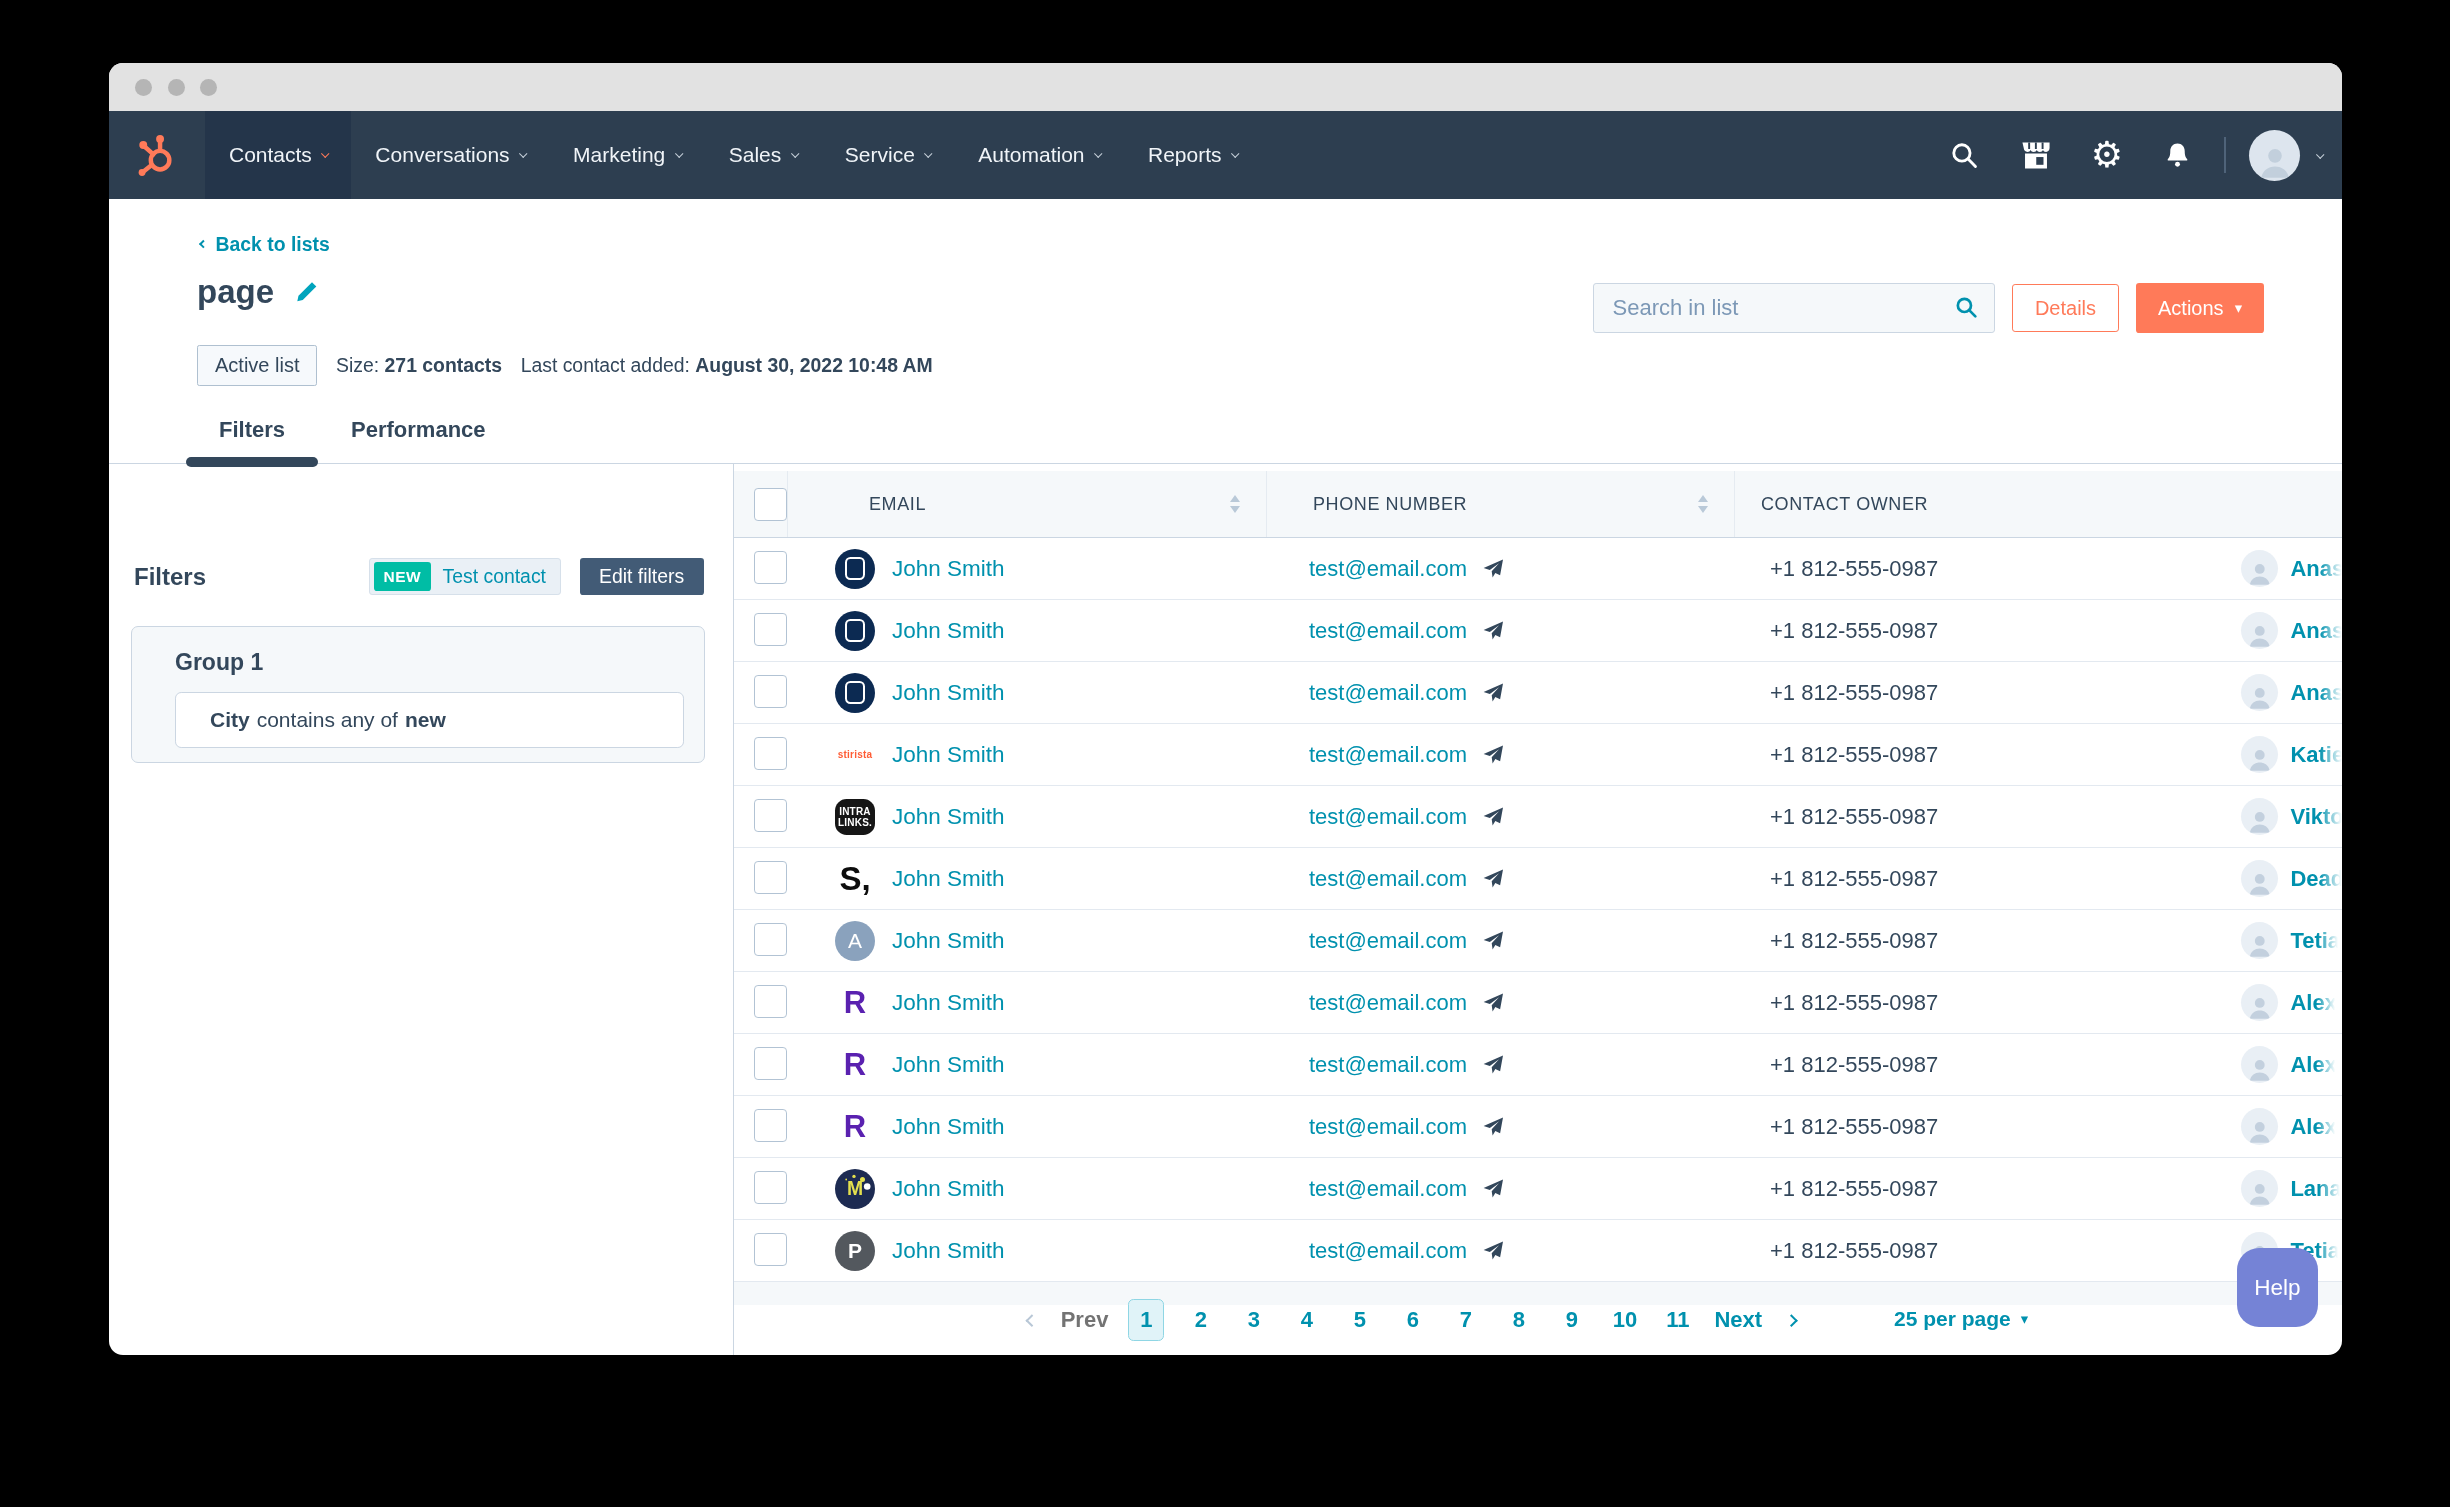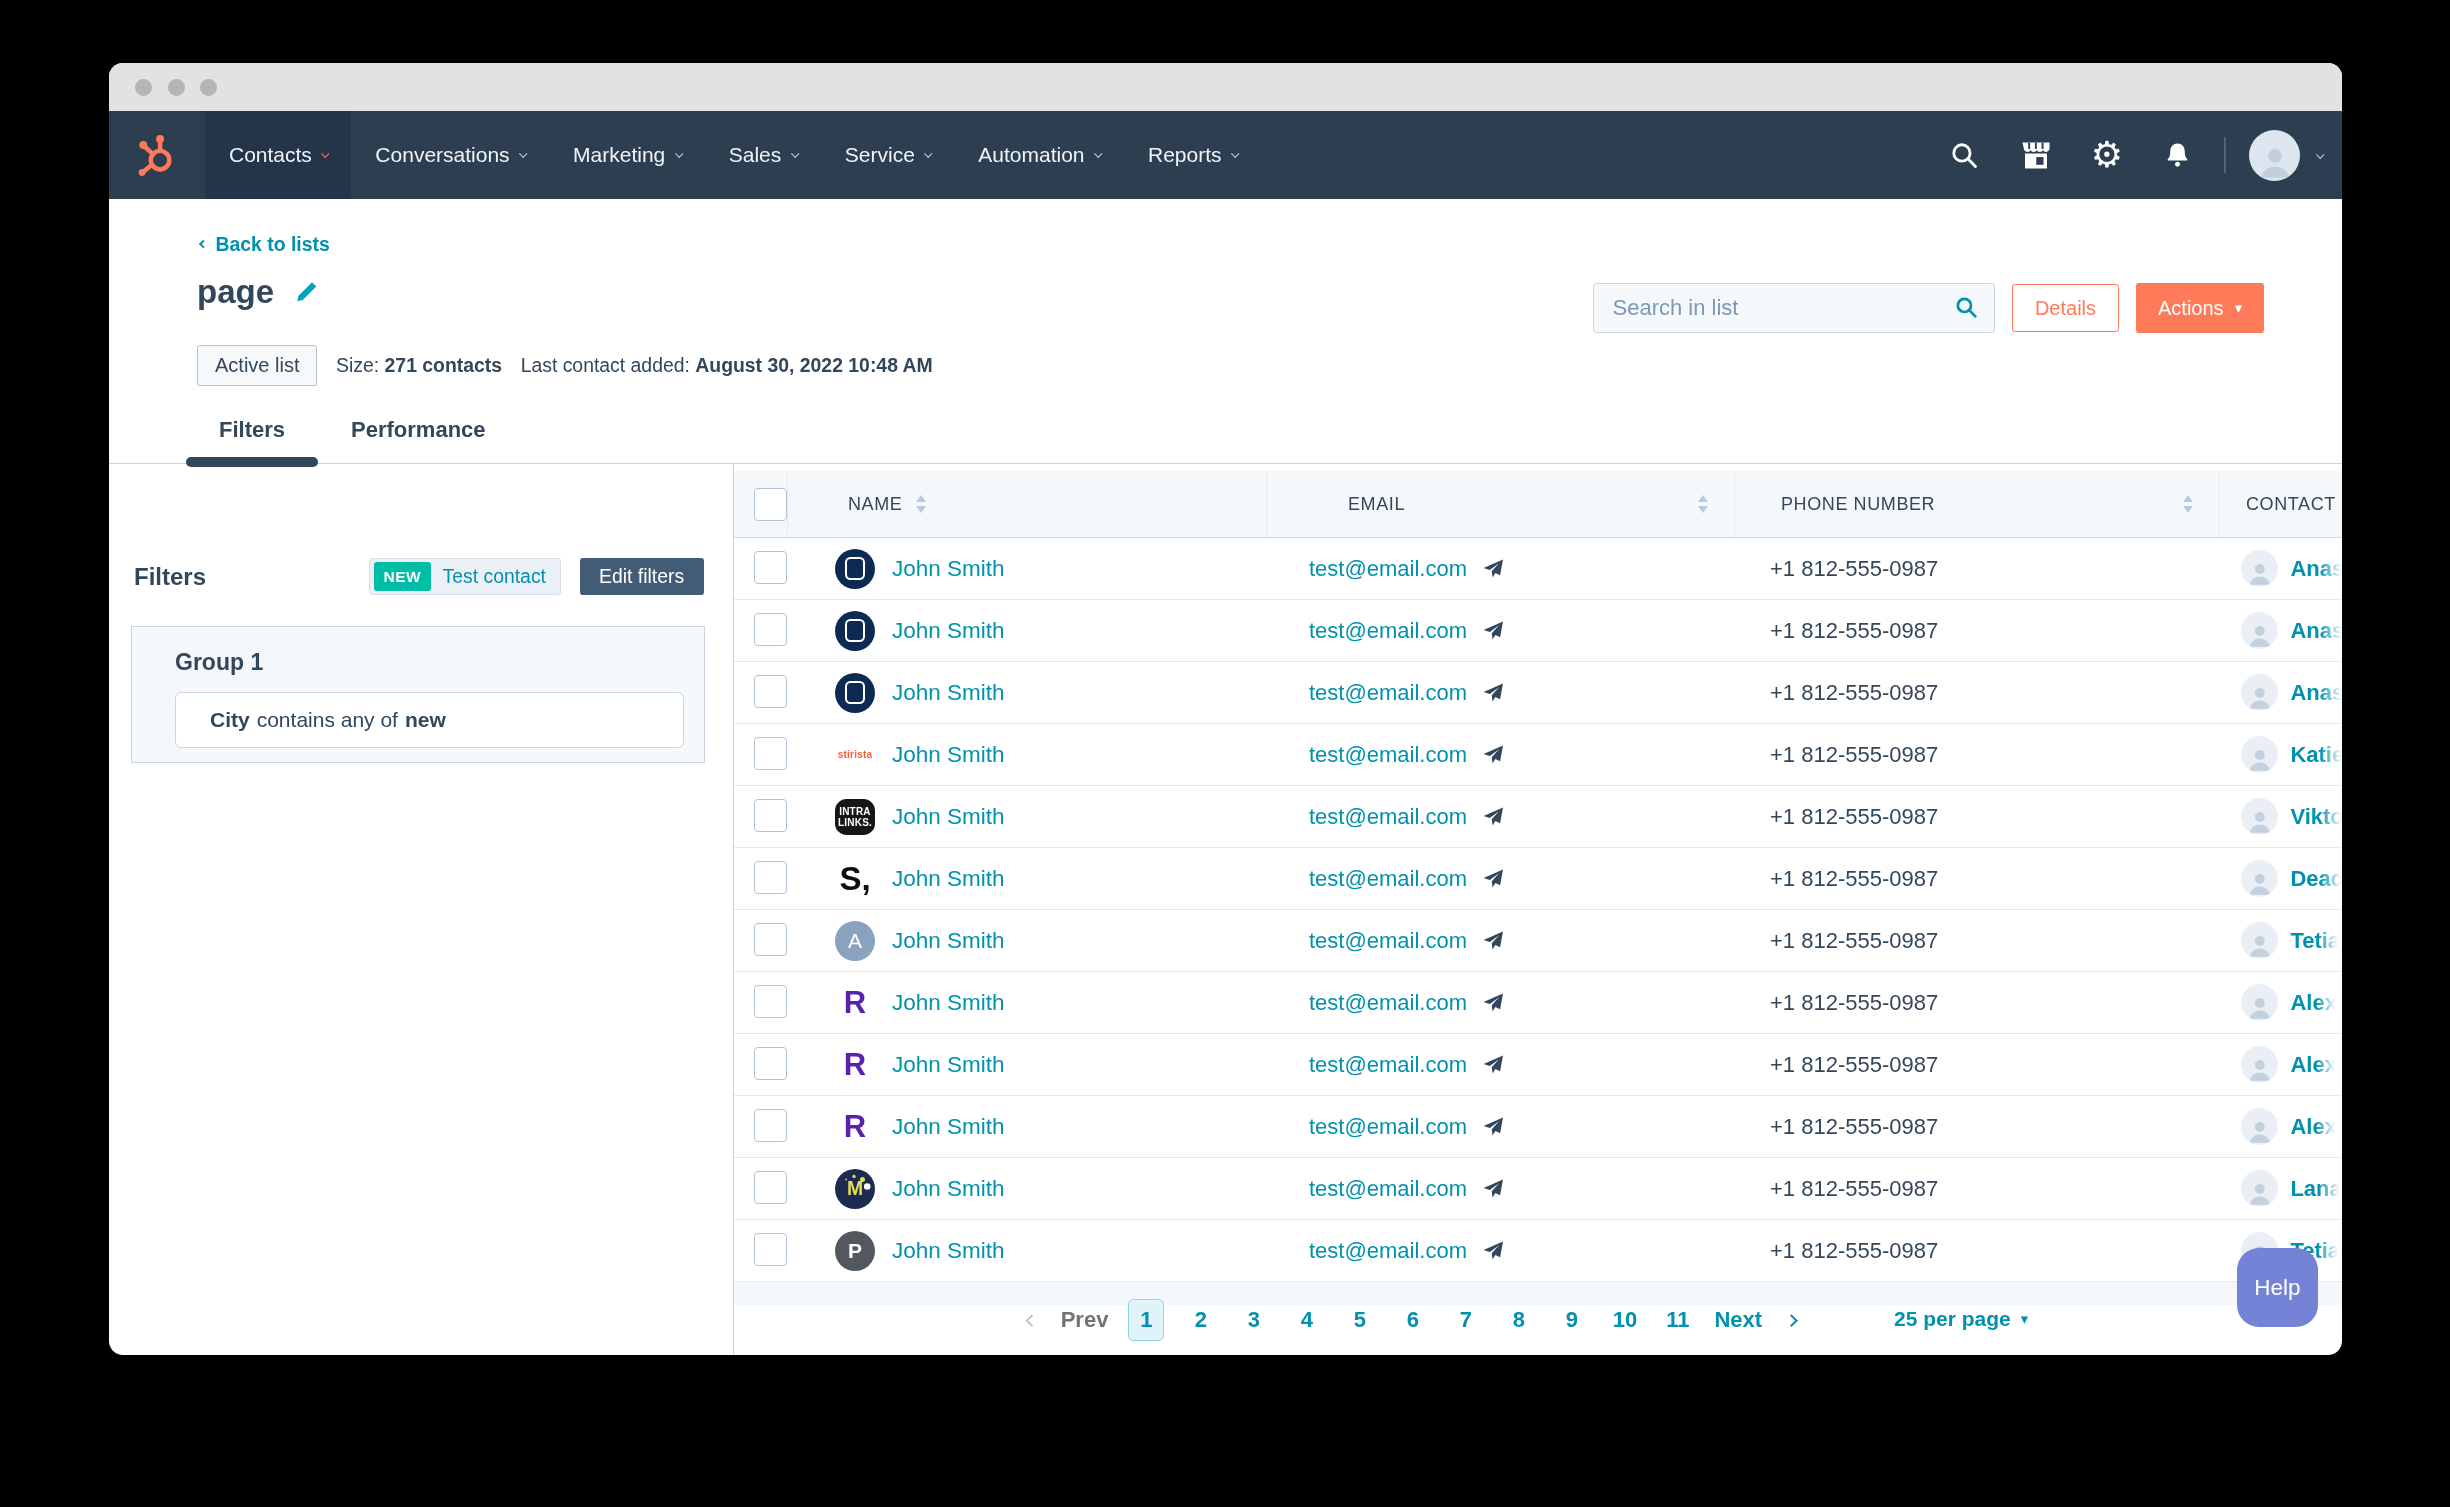--- a/index.html
+++ b/index.html
@@ -71,21 +71,21 @@
   .fp-head h2 { font-size:24px; font-weight:700; color:#33475b; }
   .fp-actions { margin-left:auto; display:flex; align-items:center; gap:18.6px; }
   .pill { display:flex; align-items:center; gap:11.6px; height:37px; background:#eaf0f6; border:0.8px solid #d6e0ea;
           border-radius:3.1px; padding:0 14px 0 3.9px; cursor:pointer; font-family:inherit; }
   .new-badge { background:#00bda5; color:#fff; font-size:15.5px; font-weight:700; letter-spacing:0.4px;
                border-radius:3.1px; padding:5.4px 10px; }
   .pill-label { color:#0091ae; font-size:19.4px; font-weight:500; }
   .btn-dark { height:37px; background:#425b76; border:none; border-radius:3.1px; color:#fff;
               font-size:19.4px; padding:0 19.4px; cursor:pointer; font-family:inherit; }
   .group-card { position:absolute; left:22px; top:162px; width:574px; height:137px; background:#f5f8fa;
-                border:0.8px solid #cbd6e2; border-radius:0; }
+                border:0.8px solid #cbd6e2; border-radius:7px; }
   .group-card h3 { margin:22px 0 0 43px; font-size:23px; font-weight:700; color:#33475b; }
   .condition { margin:15.5px 0 0 43px; width:509px; height:56px; background:#fff; border:0.8px solid #cbd6e2;
                border-radius:6.2px; display:flex; align-items:center; padding-left:34px; gap:7px;
                font-size:21px; color:#33475b; cursor:pointer; }
   .condition b { font-weight:700; }
 
   
   .table-area { position:relative; flex:1; overflow:hidden; min-width:0; }
   .thead { margin-top:7px; height:67px; background:#f5f8fa; border-bottom:0.8px solid #cbd6e2;
            display:grid; grid-template-columns:53px 479px 468px 485px 1fr; }
@@ -310,27 +310,20 @@
           <b>new</b>
         </div>
       </div>
     </aside>
 
     <section class="table-area">
       <div class="thead">
         <div class="th th-check">
               <span class="checkbox"></span>
             </div>
-        <div class="th th-name">
-          <span>NAME</span>
-          <span class="sort">
-                <i class="up"></i>
-                <i class="dn"></i>
-              </span>
-        </div>
         <div class="th th-email">
           <span>EMAIL</span>
           <span class="sort abs-r">
                 <i class="up"></i>
                 <i class="dn"></i>
               </span>
         </div>
         <div class="th th-phone">
           <span>PHONE NUMBER</span>
           <span class="sort abs-r">

